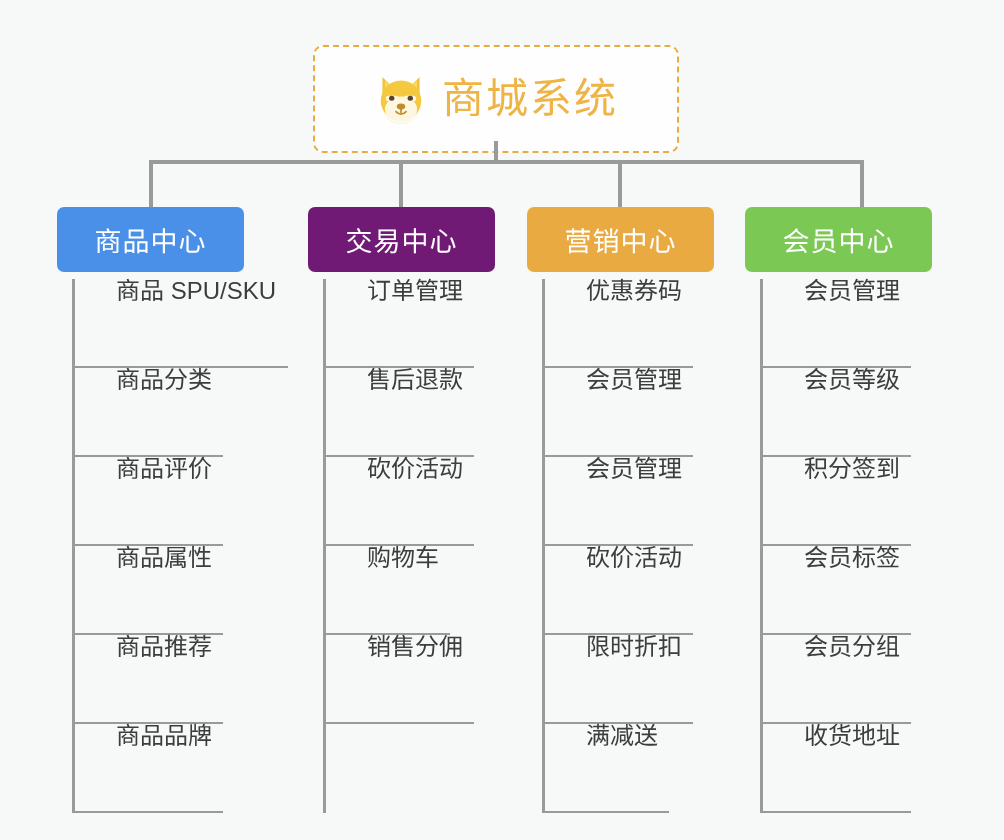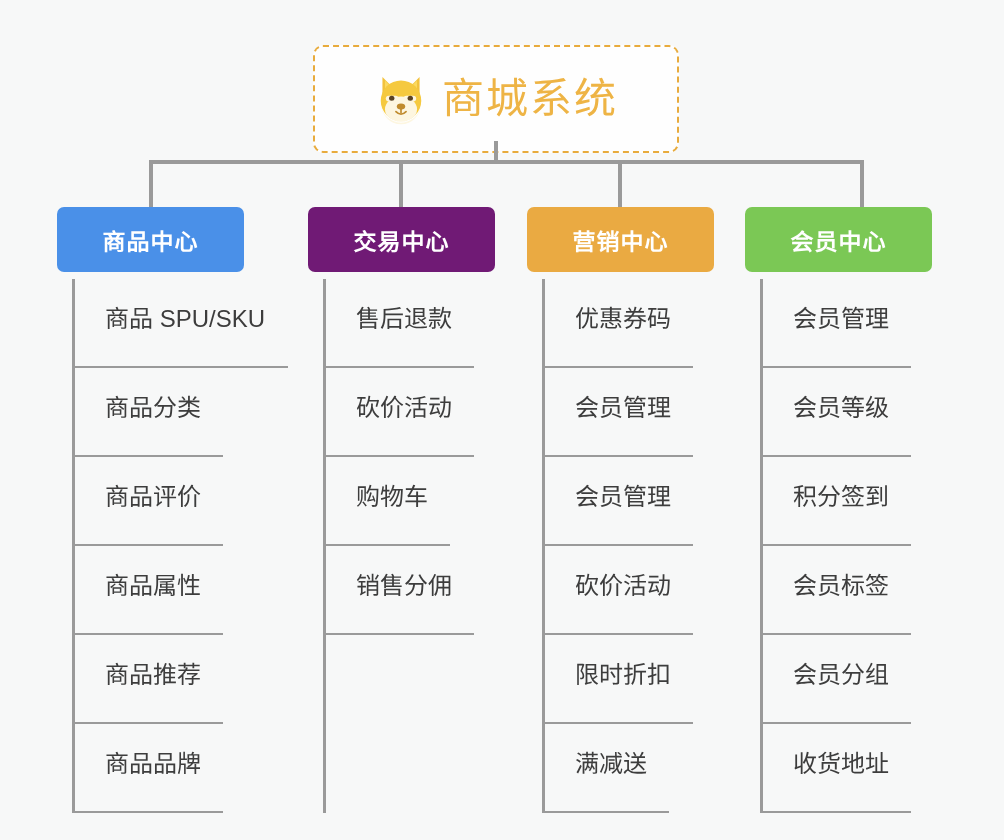--- a/index.html
+++ b/index.html
@@ -70,45 +70,44 @@
     top: 0;
     left: 0;
     width: 187px;
     height: 65px;
     box-sizing: border-box;
     border-radius: 7px;
     display: flex;
     align-items: center;
     justify-content: center;
     color: #ffffff;
-    font-size: 23px;
+    font-size: 27px;
     letter-spacing: 1px;
     white-space: nowrap;
-    font-weight: bold;
   }
   .spine {
     position: absolute;
     left: 15px;
     top: 72px;
     width: 3px;
     background: #9a9a9a;
   }
   .leaf-list {
     position: absolute;
     left: 15px;
     top: 72px;
     width: 205px;
   }
   .leaf {
     position: relative;
     height: 89px;
     box-sizing: border-box;
     display: flex;
-    align-items: center;
-    padding-left: 33px;
+    align-items: flex-start;
+    padding-left: 44px;
   }
   .leaf-label {
     font-size: 24px;
     color: #3d3d3d;
     line-height: 1;
     padding-bottom: 10px;
     white-space: nowrap;
   }
   .leaf-rule {
     position: absolute;
@@ -193,20 +192,24 @@
     </div>
   </div>
 
   <div class="column col-1">
     <div class="cat-box" style="background: #701a75;">
       <span>交易中心</span>
     </div>
     <div class="spine" style="background: rgb(154, 154, 154); height: 534px;"></div>
     <div class="leaf-list">
       <div class="leaf">
+        <span class="leaf-label">订单管理</span>
+        <span class="leaf-rule" style="background: rgb(154, 154, 154); width: 151px;"></span>
+      </div>
+      <div class="leaf">
         <span class="leaf-label">售后退款</span>
         <span class="leaf-rule" style="background: rgb(154, 154, 154); width: 151px;"></span>
       </div>
       <div class="leaf">
         <span class="leaf-label">砍价活动</span>
         <span class="leaf-rule" style="background: rgb(154, 154, 154); width: 151px;"></span>
       </div>
       <div class="leaf">
         <span class="leaf-label">购物车</span>
         <span class="leaf-rule" style="background: rgb(154, 154, 154); width: 127px;"></span>

